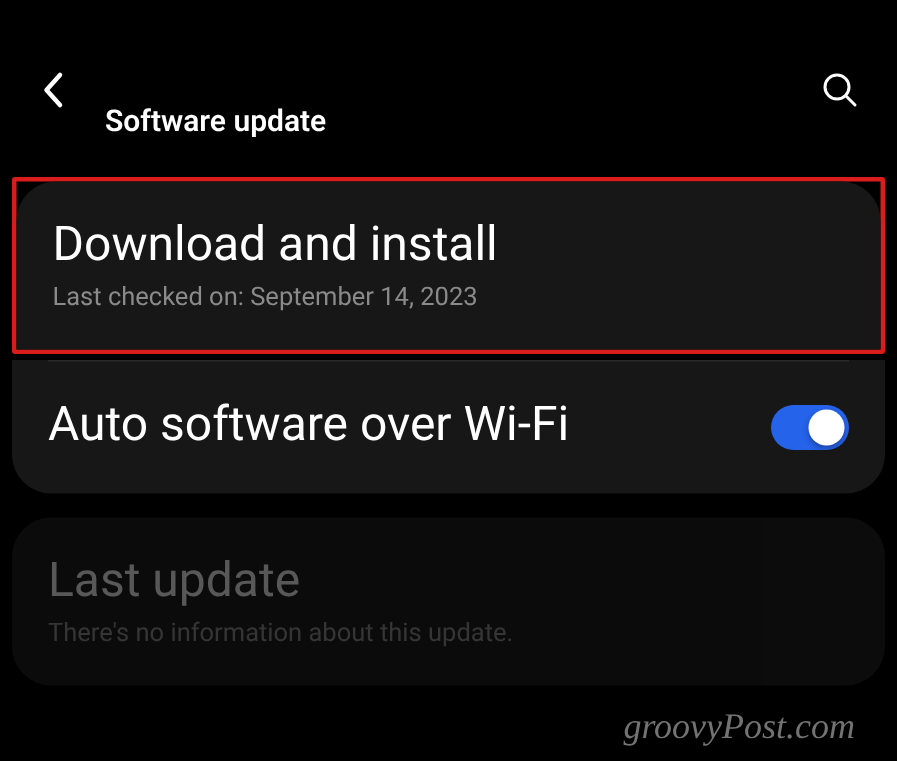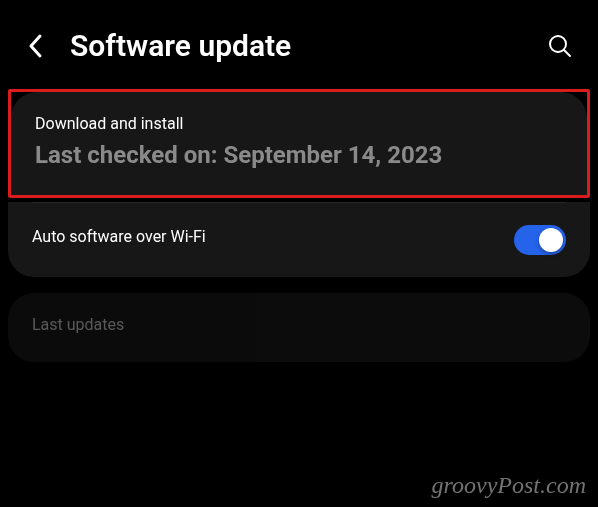--- a/index.html
+++ b/index.html
@@ -28,24 +28,25 @@
       display: flex;
       align-items: center;
       justify-content: center;
       cursor: pointer;
     }
     .back-icon svg {
       width: 18px;
       height: 28px;
     }
     .header-title {
-      font-size: 30px;
+      font-size: 20px;
       font-weight: 600;
       color: #ffffff;
       flex: 1;
+      margin-top: 40px;
     }
     .search-icon {
       width: 28px;
       height: 28px;
       display: flex;
       align-items: center;
       justify-content: center;
       cursor: pointer;
     }
     .search-icon svg {
@@ -61,28 +62,28 @@
       padding: 22px 24px;
       cursor: pointer;
       display: flex;
       align-items: center;
       gap: 16px;
     }
     .list-item-content {
       flex: 1;
     }
     .item-title {
-      font-size: 16px;
+      font-size: 32px;
       font-weight: 400;
       color: #ffffff;
       margin-bottom: 6px;
     }
     .item-subtitle {
-      font-size: 24px;
-      font-weight: 700;
+      font-size: 17px;
+      font-weight: 400;
       color: #8a8a8a;
       line-height: 1.4;
     }
     .divider {
       height: 1px;
       background: #2a2a2a;
       margin: 0 24px;
     }
     .highlight-box {
       border: 3px solid #d91c1c;
@@ -128,21 +129,21 @@
     }
     .card-faded .item-title {
       color: #b0b0b0;
     }
     .card-faded .item-subtitle {
       color: #6a6a6a;
     }
     .watermark {
       position: absolute;
       bottom: 8px;
-      right: 12px;
+      right: 28px;
       font-family: Georgia, 'Times New Roman', serif;
       font-style: italic;
       font-size: 24px;
       color: #888888;
       opacity: 0.85;
       pointer-events: none;
     }
   </style>
 </head>
 <body>
@@ -181,18 +182,19 @@
     </div>
     <div class="toggle"></div>
   </div>
 </div>
 
 <div class="spacer"></div>
 
 <div class="card card-faded">
   <div class="list-item">
     <div class="list-item-content">
-      <div class="item-title">Last updates</div>
+      <div class="item-title">Last update</div>
+      <div class="item-subtitle">There's no information about this update.</div>
     </div>
   </div>
 </div>
 
 <div class="watermark">groovyPost.com</div>
 
 </body></html>

